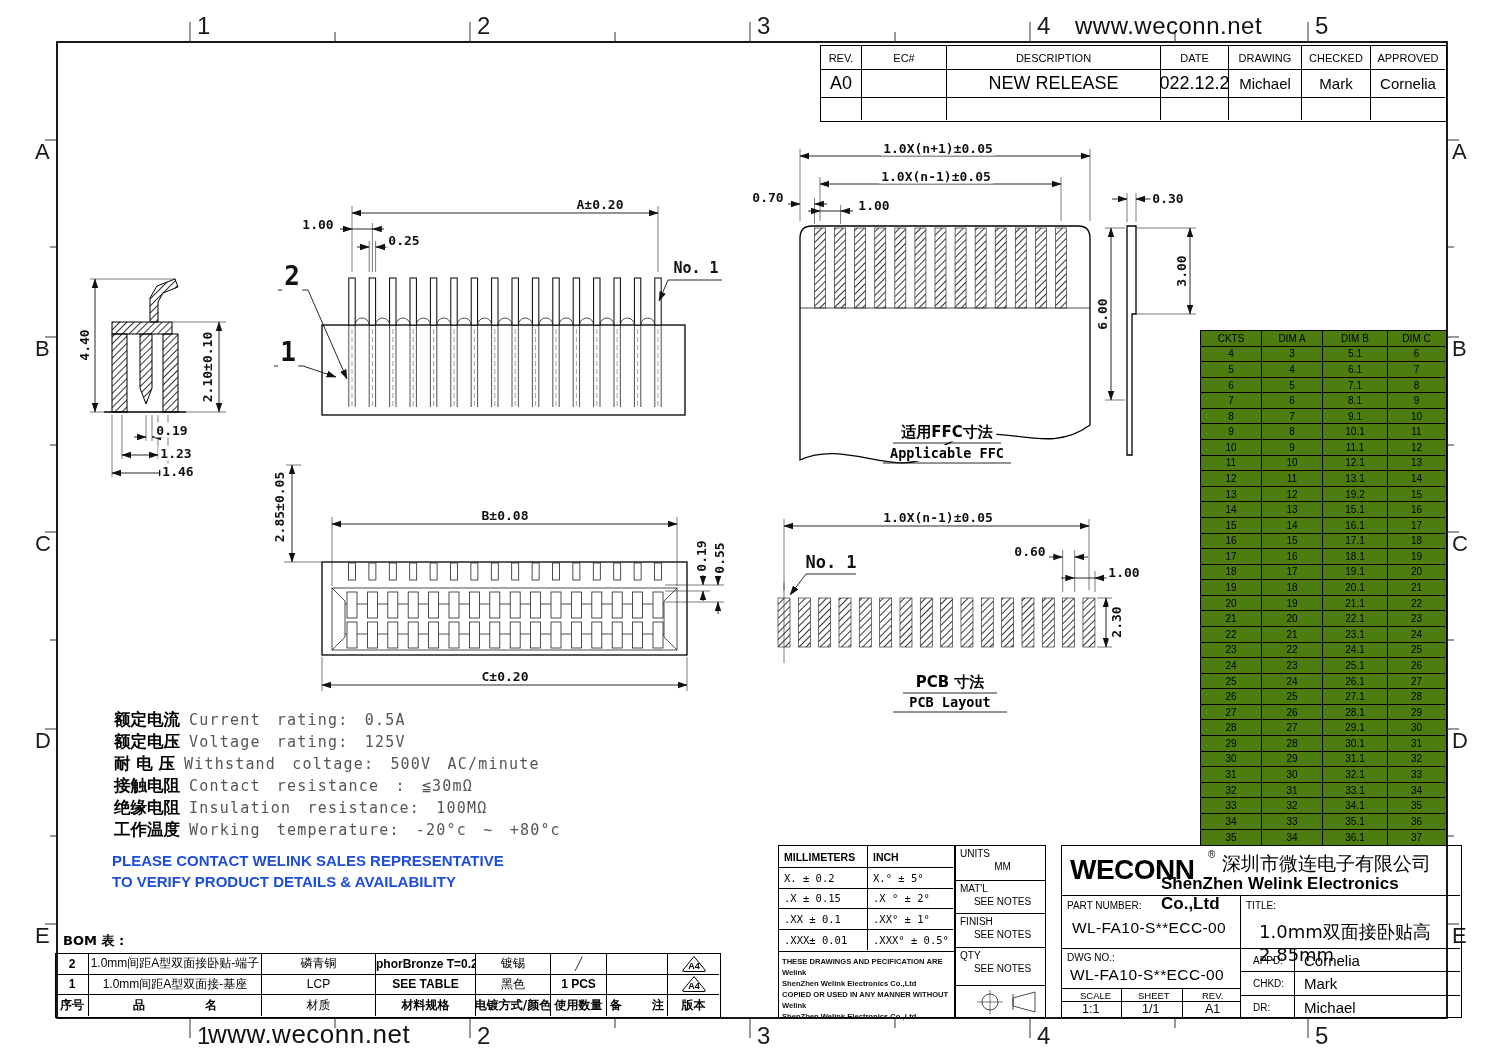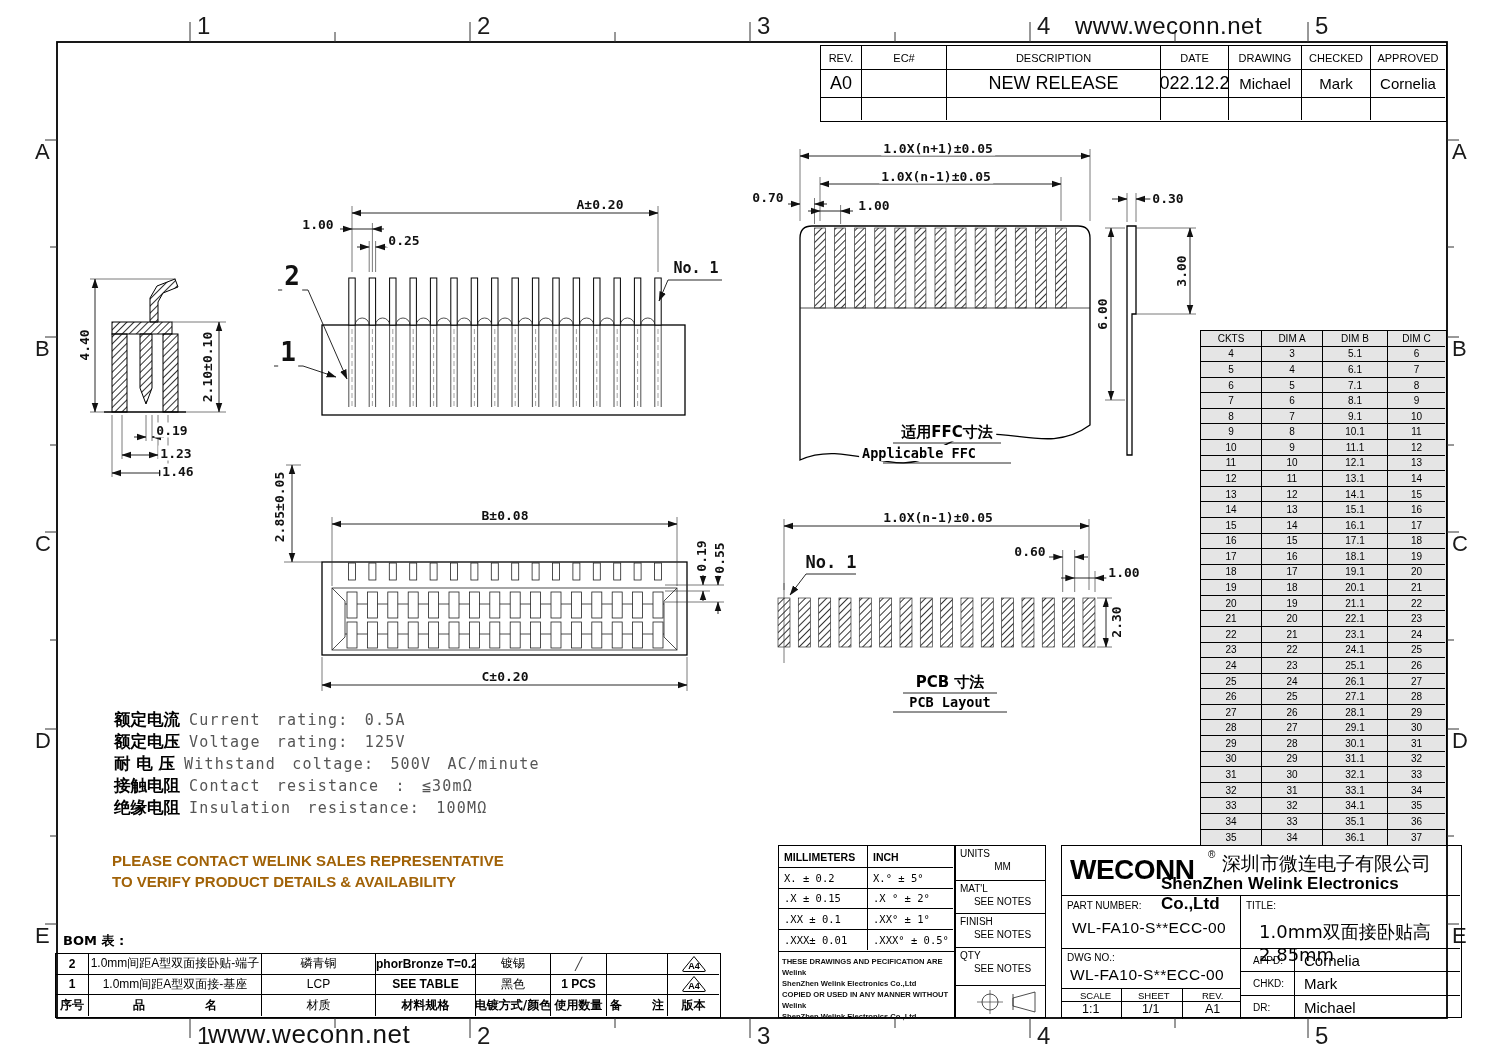--- a/index.html
+++ b/index.html
@@ -19,30 +19,30 @@
   .siteurl{position:absolute;z-index:2;font:400 24px "Liberation Sans",sans-serif;color:#111;letter-spacing:.5px}
   #rohs{left:57px;top:45px;width:137px;height:75px;border:1.5px solid #000;display:flex;align-items:center;justify-content:center;font:400 46px "Liberation Sans",sans-serif;letter-spacing:1px}
   
   #revtbl{left:820px;top:45px;width:627px;height:77px;border:1.5px solid #000;display:grid;grid-template-columns:41px 85px 214px 68px 73px 69px 74px;grid-template-rows:24px 28px 22px;box-sizing:border-box}
   #revtbl>div{border-right:1px solid #000;border-bottom:1px solid #000;display:flex;align-items:center;justify-content:center;font-size:11px;overflow:hidden;box-sizing:border-box}
   #revtbl>div:nth-child(7n){border-right:none}
   #revtbl>div:nth-child(n+15){border-bottom:none}
   #revtbl>div.rv{font-size:18px}
   #revtbl>div.rvn{font-size:15px}
   
-  #ckts{left:1200px;top:330px;width:247px;border:1.5px solid #000;box-sizing:border-box;background:#e5e5e5}
+  #ckts{left:1200px;top:330px;width:247px;border:1.5px solid #000;box-sizing:border-box;background:#4d7c0f}
   .ckts-row{display:grid;grid-template-columns:61px 61px 65px 57px;height:15.58px}
   .ckts-row>div{border-right:1px solid #000;border-bottom:1px solid #000;box-sizing:border-box;display:flex;align-items:center;justify-content:center;font-size:10px}
   .ckts-row>div:nth-child(4){border-right:none}
   .ckts-row:last-child>div{border-bottom:none}
   
   .spec{position:absolute;z-index:2;left:114px;white-space:nowrap}
   .spec .cn{font:bold 16.5px "DejaVu Sans",sans-serif}
   .spec .en{font:400 15px "DejaVu Sans Mono",monospace;color:#555;letter-spacing:1.2px;word-spacing:6px;margin-left:9px}
-  .note{position:absolute;z-index:2;left:112px;font:600 15px "Liberation Sans",sans-serif;color:#a16207}
+  .note{position:absolute;z-index:2;left:112px;font:600 15px "Liberation Sans",sans-serif;color:#1d4ed8}
   
   #bomtitle{left:63px;top:932px;font:bold 13px "DejaVu Sans",sans-serif}
   #bom{left:55px;top:953px;width:666px;height:65px;border:1.5px solid #000;box-sizing:border-box;display:grid;grid-template-columns:33px 173px 114px 100px 75px 56px 61px 51px;grid-template-rows:20.6px 20.6px 20.8px}
   #bom>div{border-right:1px solid #000;border-bottom:1px solid #000;box-sizing:border-box;display:flex;align-items:center;justify-content:center;overflow:hidden;white-space:nowrap;font-size:12px}
   #bom>div:nth-child(8n){border-right:none}
   #bom>div:nth-child(n+17){border-bottom:none}
   .bnum{font-weight:bold;font-size:11px}
   .bname{font-size:12.5px}
   .bmatb{font-weight:bold;font-size:9.5px}
   .bseet{font-weight:bold;font-size:10.5px}
@@ -504,21 +504,21 @@
 <div class="cl dimt vrot" style="left:719px;top:558px">0.55</div>
 
 <div class="cl dimt" style="left:938px;top:148px">1.0X(n+1)±0.05</div>
 <div class="cl dimt" style="left:936px;top:176px">1.0X(n-1)±0.05</div>
 <div class="cl dimt" style="left:768px;top:197px">0.70</div>
 <div class="cl dimt" style="left:874px;top:205px">1.00</div>
 <div class="cl dimt" style="left:1168px;top:198px">0.30</div>
 <div class="cl dimt vrot" style="left:1102px;top:314px">6.00</div>
 <div class="cl dimt vrot" style="left:1181px;top:271px">3.00</div>
 <div class="cl capcn" style="left:947px;top:432px">适用FFC寸法</div>
-<div class="cl capen" style="left:919px;top:453px">Applicable FFC</div>
+<div class="cl capen" style="left:947px;top:453px">Applicable FFC</div>
 
 <div class="cl dimt" style="left:938px;top:517px">1.0X(n-1)±0.05</div>
 <div class="cl no1b" style="left:831px;top:562px">No. 1</div>
 <div class="cl dimt" style="left:1030px;top:551px">0.60</div>
 <div class="cl dimt" style="left:1124px;top:572px">1.00</div>
 <div class="cl dimt vrot" style="left:1116px;top:622px">2.30</div>
 <div class="cl capcn" style="left:950px;top:682px">PCB  寸法</div>
 <div class="cl capen" style="left:950px;top:702px">PCB Layout</div>
 
 <div id="ckts" class="abs">
@@ -579,21 +579,21 @@
         </div>
         <div class="ckts-row">
           <div>12</div>
           <div>11</div>
           <div>13.1</div>
           <div>14</div>
         </div>
         <div class="ckts-row">
           <div>13</div>
           <div>12</div>
-          <div>14.1</div>
+          <div>19.2</div>
           <div>15</div>
         </div>
         <div class="ckts-row">
           <div>14</div>
           <div>13</div>
           <div>15.1</div>
           <div>16</div>
         </div>
         <div class="ckts-row">
           <div>15</div>
@@ -722,20 +722,21 @@
           <div>37</div>
         </div>
       </div>
     </div>
 
 <div class="spec" style="top:709px"><span class="cn">额定电流</span><span class="en">Current rating: 0.5A</span></div>
 <div class="spec" style="top:731px"><span class="cn">额定电压</span><span class="en">Voltage rating: 125V</span></div>
 <div class="spec" style="top:753px"><span class="cn">耐 电 压</span><span class="en">Withstand coltage: 500V AC/minute</span></div>
 <div class="spec" style="top:775px"><span class="cn">接触电阻</span><span class="en">Contact resistance : ≦30mΩ</span></div>
 <div class="spec" style="top:797px"><span class="cn">绝缘电阻</span><span class="en">Insulation resistance: 100MΩ</span></div>
+<div class="spec" style="top:819px"><span class="cn">工作温度</span><span class="en">Working temperature: -20°c ~ +80°c</span></div>
 <div class="note" style="top:852px">PLEASE CONTACT WELINK SALES REPRESENTATIVE</div>
 <div class="note" style="top:873px">TO VERIFY PRODUCT DETAILS &amp; AVAILABILITY</div>
 
 <div id="bomtitle" class="abs">BOM 表 :</div>
 <div id="bom" class="abs">
   <div class="bnum">2</div>
   <div class="bname">1.0mm间距A型双面接卧贴-端子</div>
   <div class="bname">磷青铜</div>
   <div class="bmatb">PhosphorBronze T=0.25MM</div>
   <div class="bcolor">镀锡</div>

